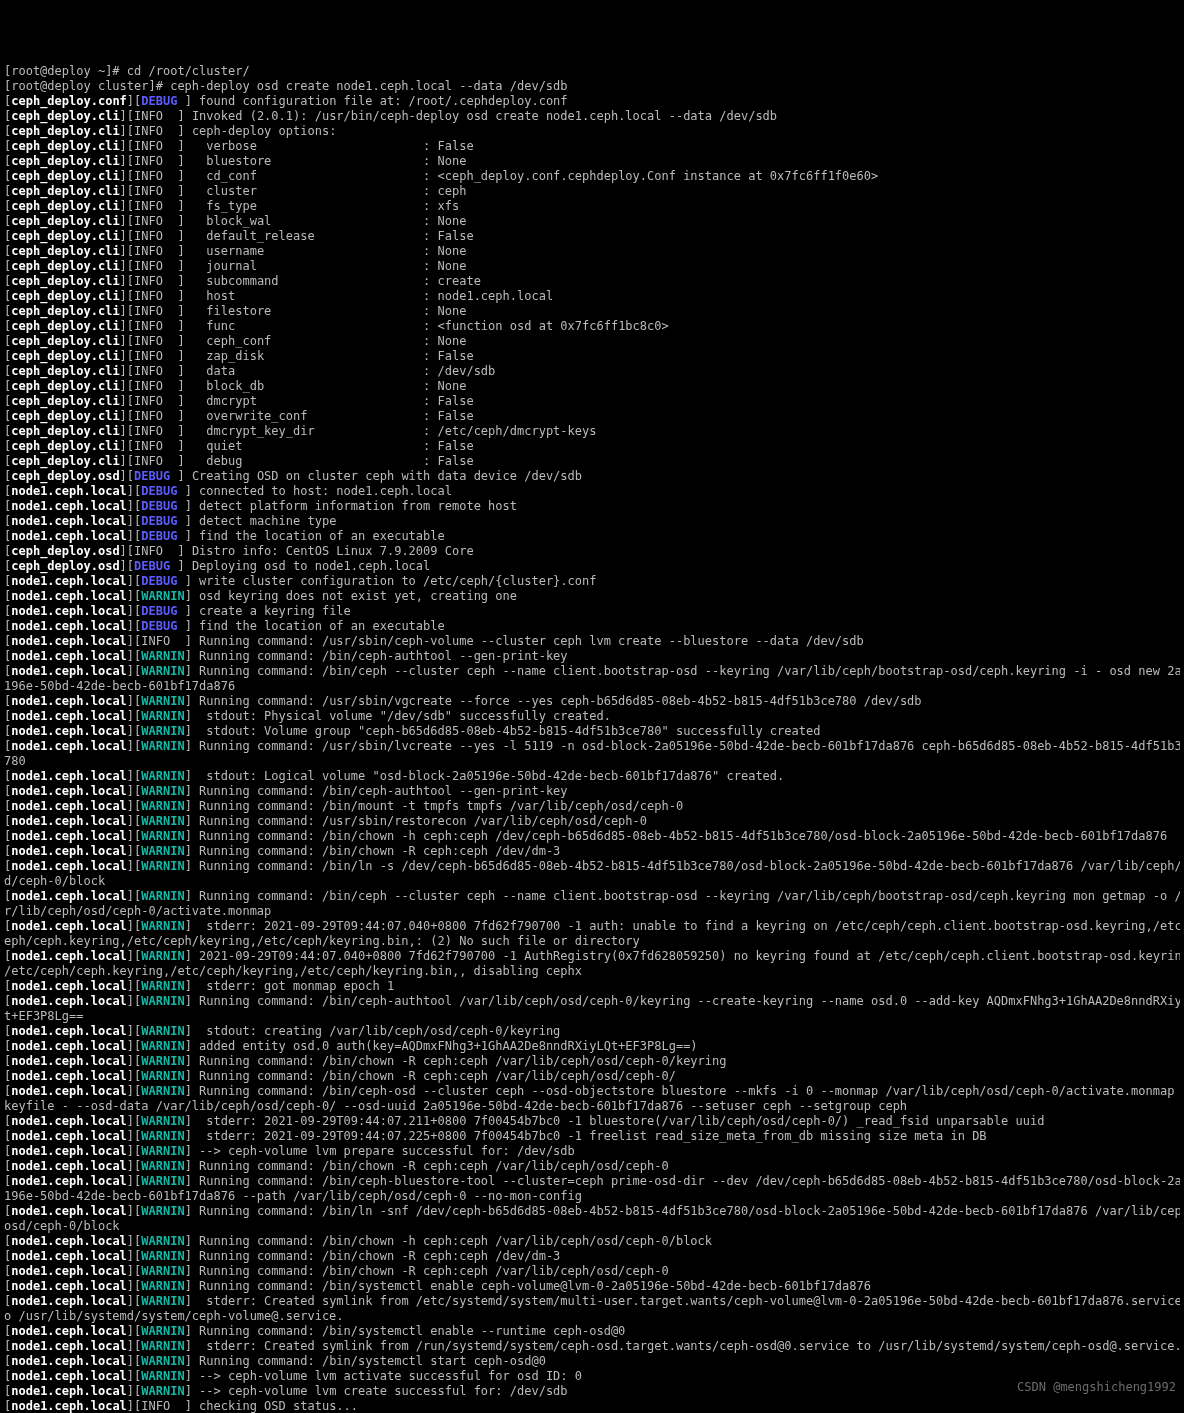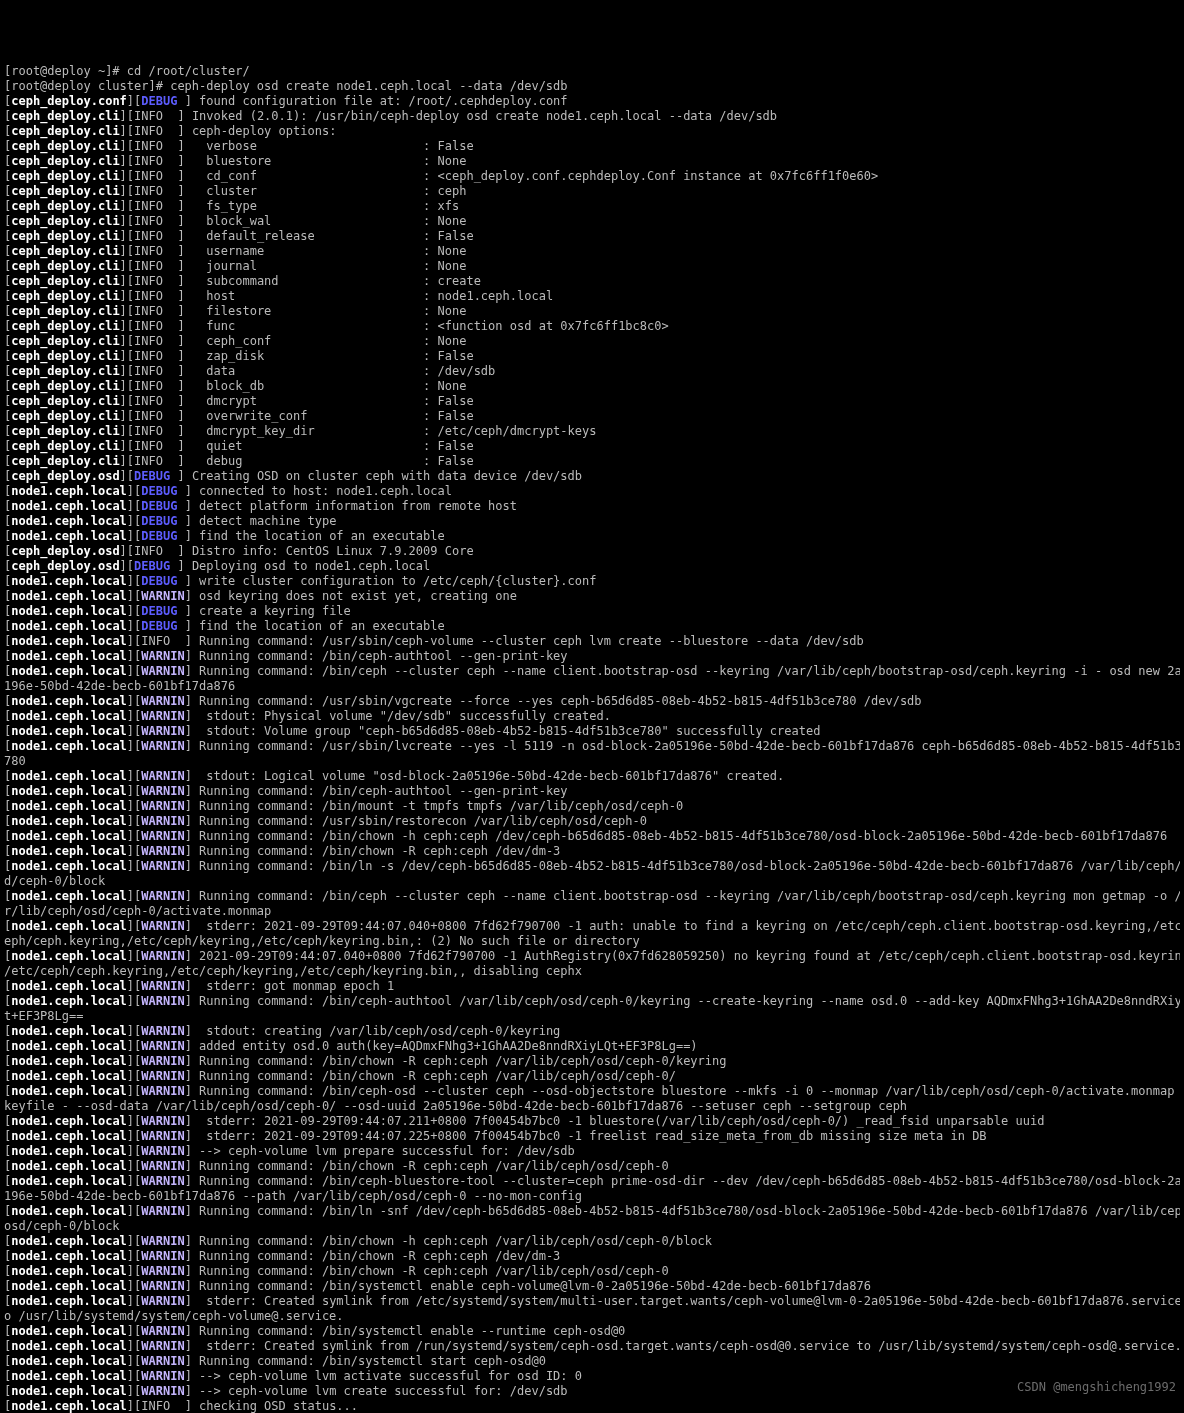--- a/index.html
+++ b/index.html
@@ -8,21 +8,21 @@
     font-family: "DejaVu Sans Mono", "Consolas", monospace;
     font-size: 12px;
     line-height: 1.25;
     margin: 0;
     padding: 4px;
     white-space: pre;
     width: 1184px;
     box-sizing: border-box;
   }
   .w { color: #fff; font-weight: bold; }
-  .y { color: #c4b5fd; font-weight: bold; text-align: right; }
+  .y { color: #14b8a6; font-weight: bold; text-align: right; }
   .b { color: #5d5dff; font-weight: bold; text-align: right; }
   .g { color: #bbb; }
   .wm { color: #999; position: fixed; right: 8px; bottom: 18px; font-size: 12px; opacity: .7;}
   #out { overflow: hidden; }
 </style>
 </head>
 <body>
 
 
 

